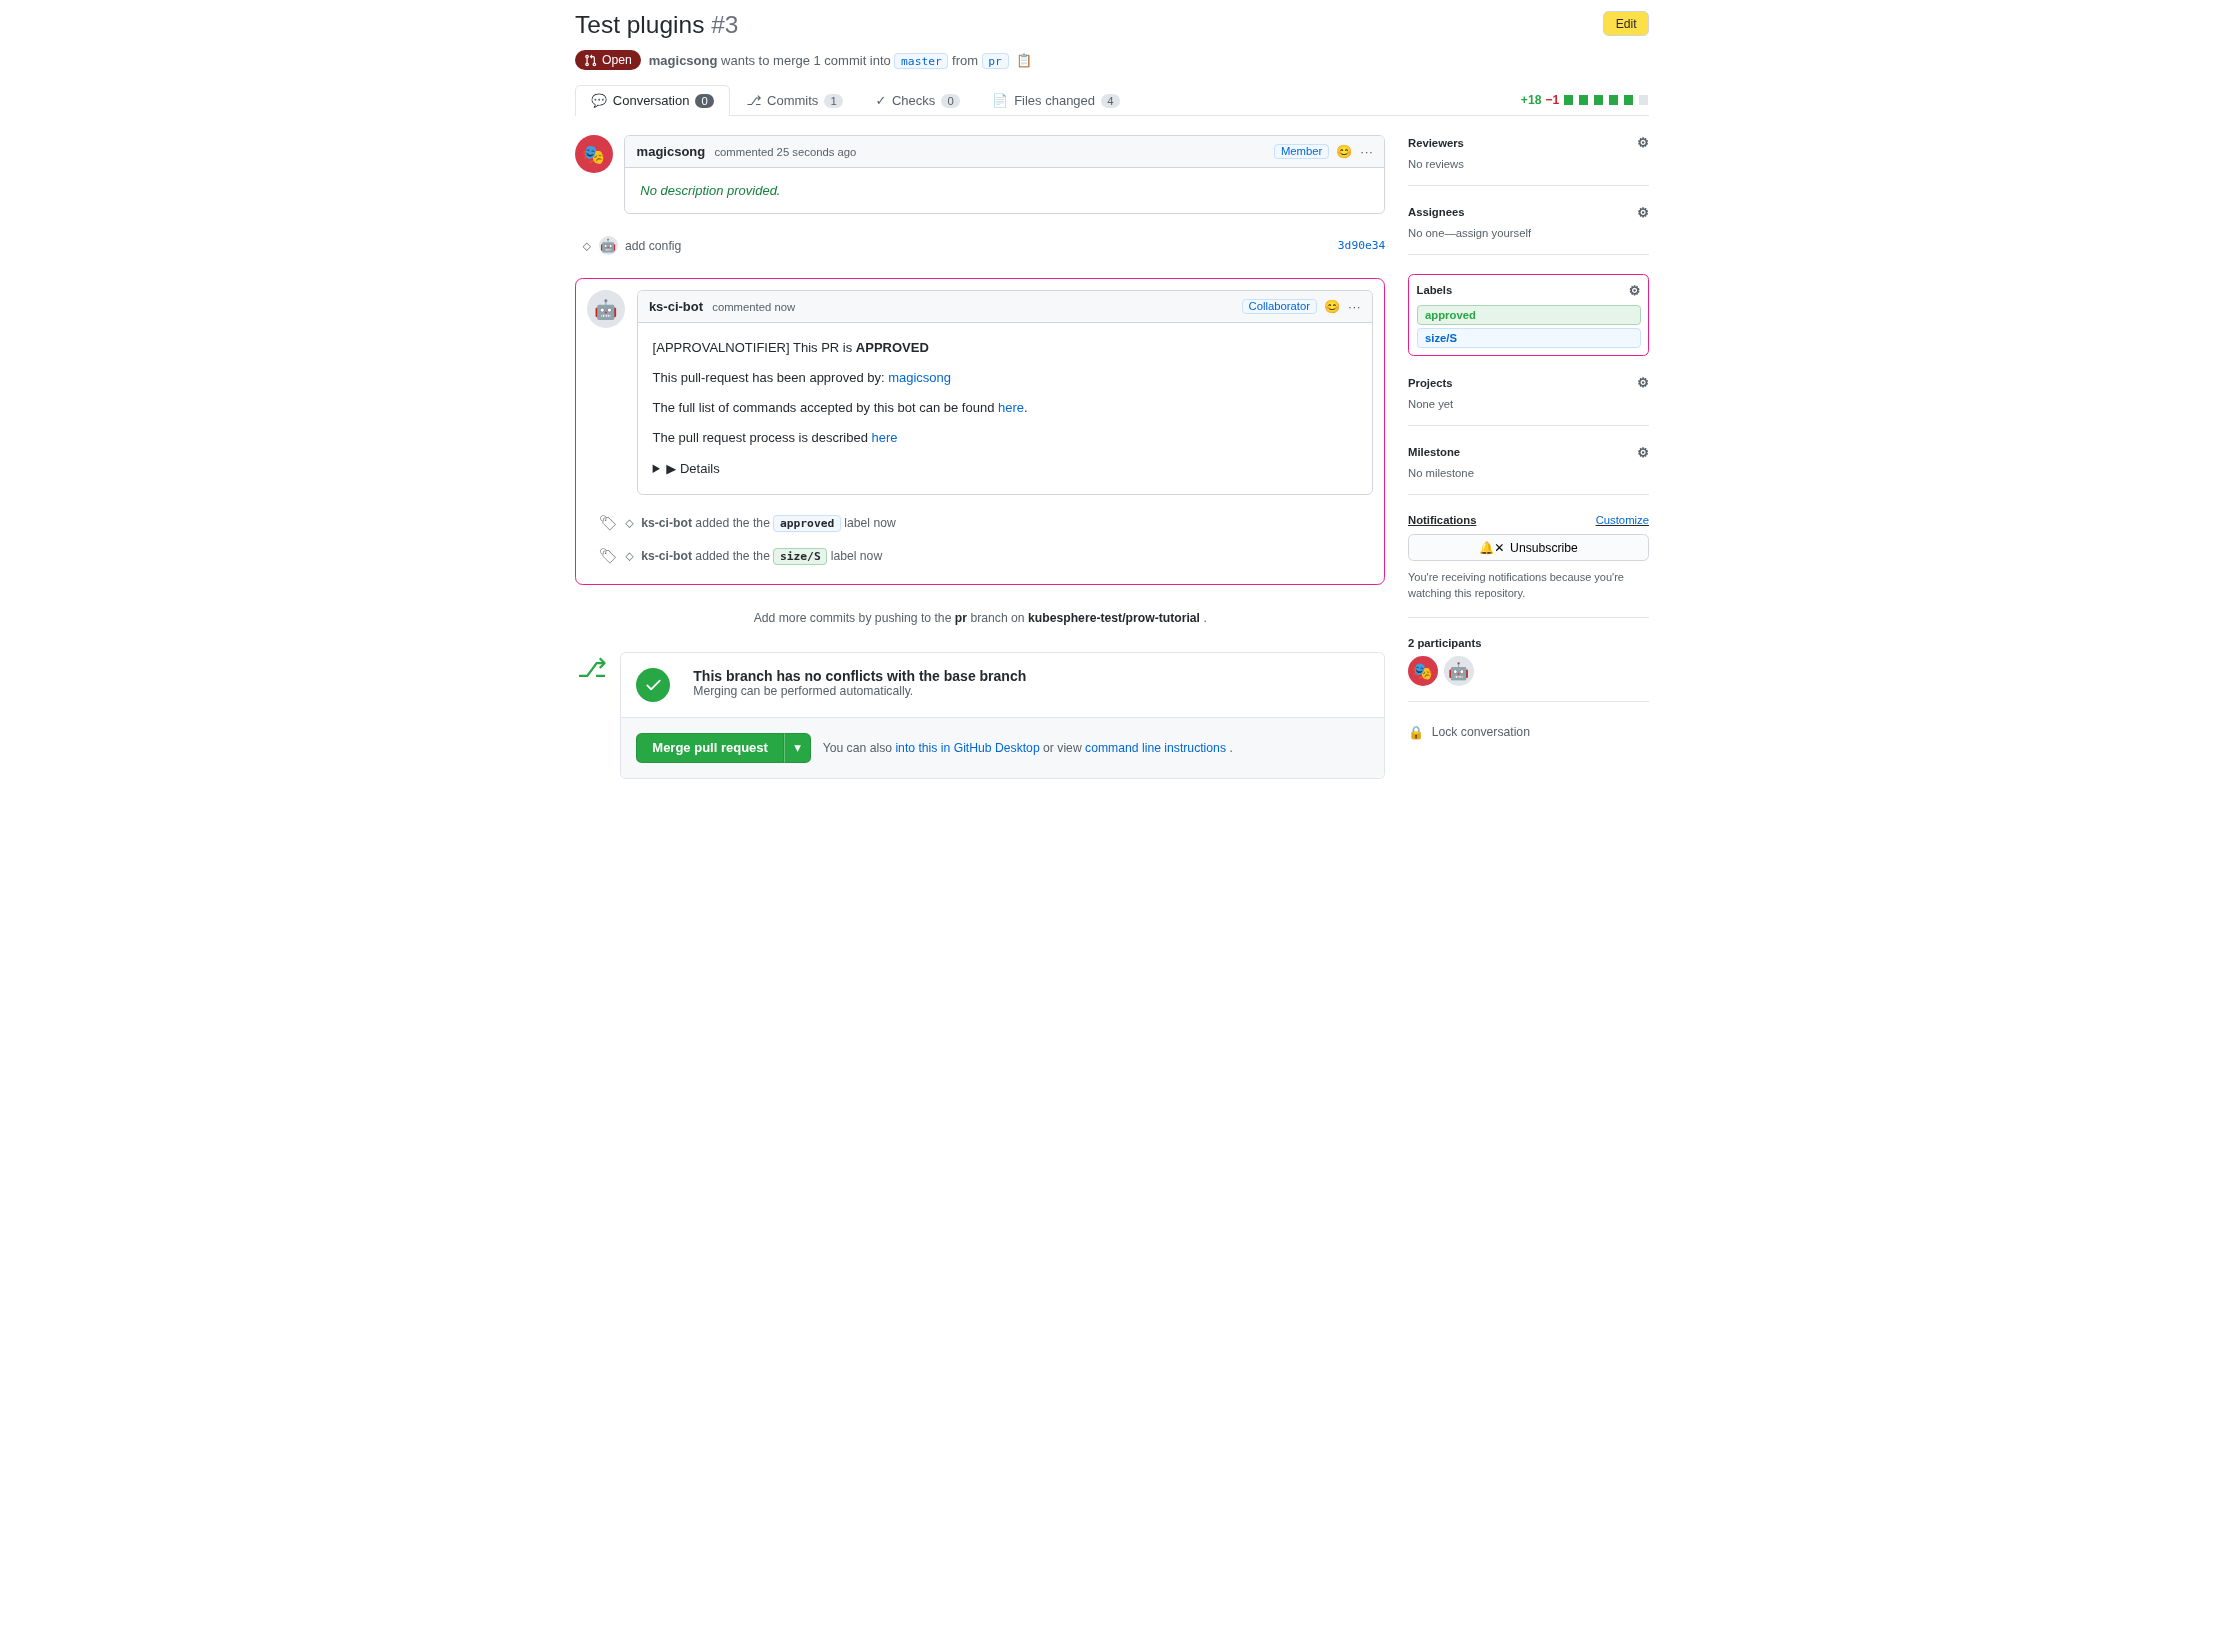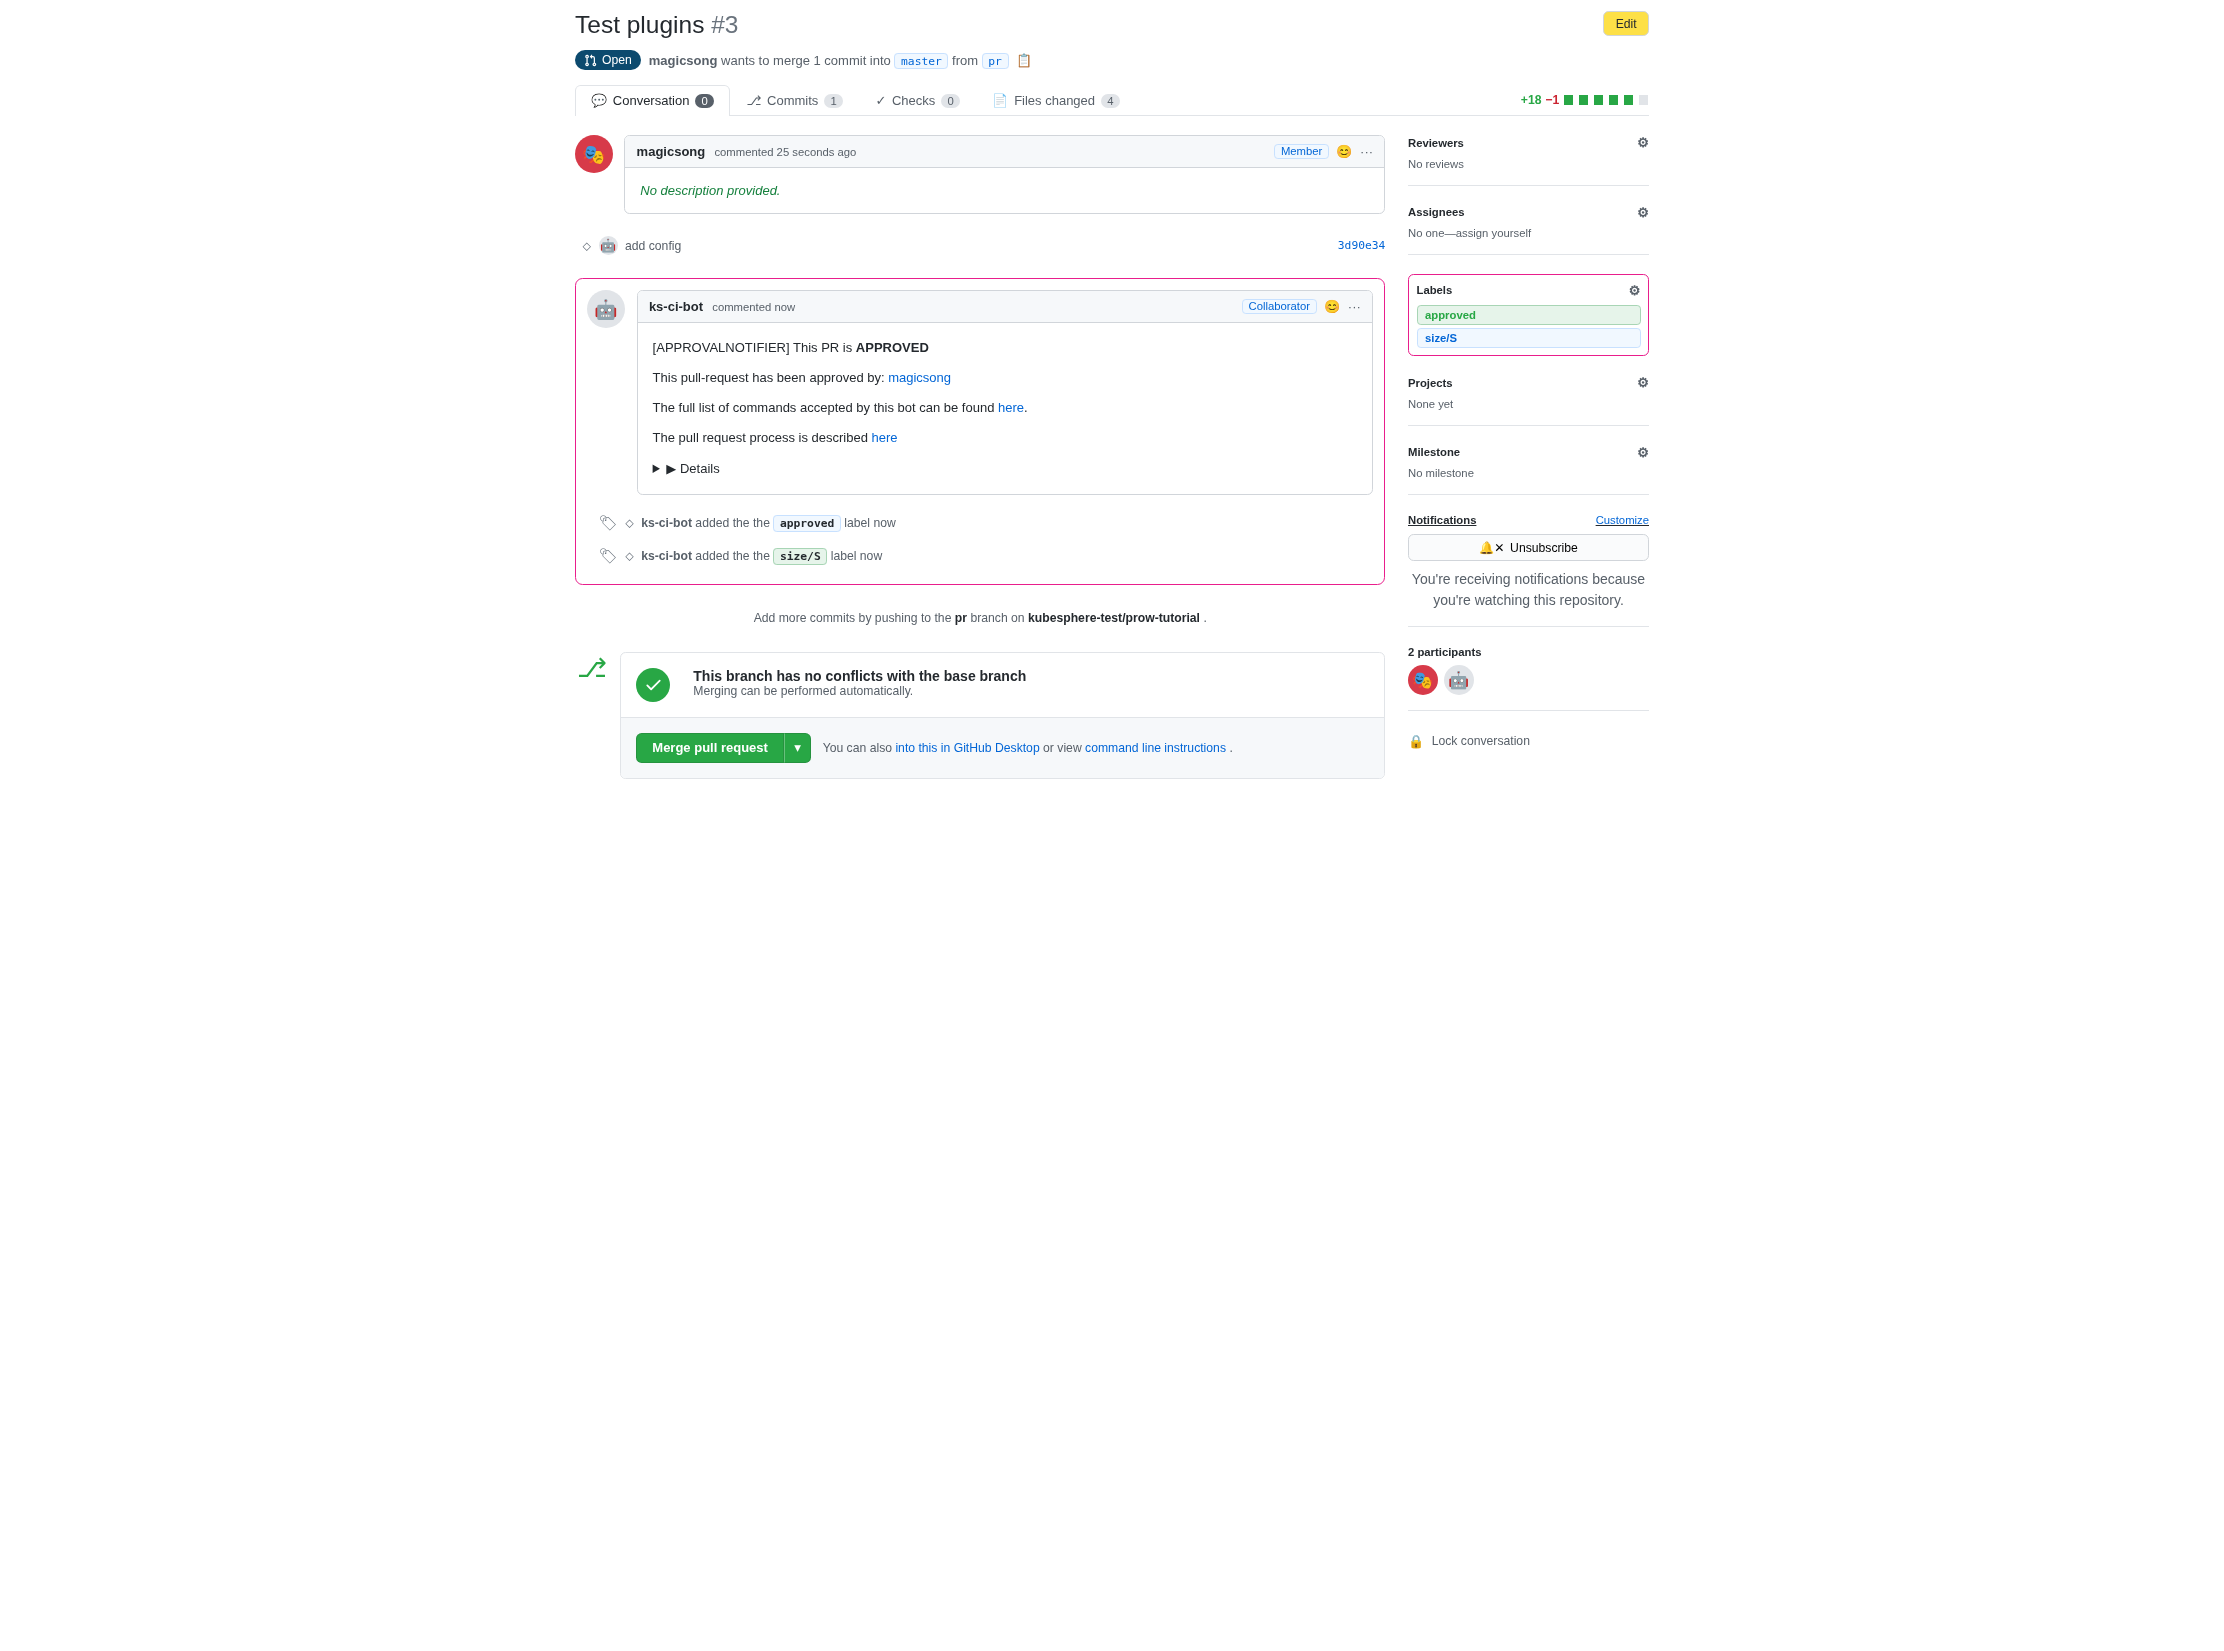--- a/index.html
+++ b/index.html
@@ -3,21 +3,21 @@
   <meta charset="utf-8">
   <style>
     * { box-sizing: border-box; margin: 0; padding: 0; }
     body { font-family: -apple-system, BlinkMacSystemFont, "Segoe UI", Helvetica, Arial, sans-serif; font-size: 13px; color: #24292e; background: #fff; }
     .page { padding: 11px 28px; max-width: 1130px; margin: 0 auto; }
     .page-header { display: flex; align-items: flex-start; justify-content: space-between; margin-bottom: 11.3px; }
     .page-title { font-size: 24.5px; font-weight: 400; color: #24292e; }
     .page-title .pr-number { color: #6a737d; font-weight: 300; }
     .edit-btn { padding: 4.7px 11.3px; border: 0.9px solid #d1d5da; border-radius: 5.6px; background: #fde047; font-size: 12.2px; cursor: pointer; color: #24292e; }
     .pr-subtitle { display: flex; align-items: center; gap: 7.5px; margin-bottom: 15px; font-size: 13px; color: #586069; }
-    .open-badge { background: #0c4a6e; color: #fff; padding: 2.8px 9.4px; border-radius: 19px; font-size: 12.2px; display: inline-flex; align-items: center; gap: 4.7px; }
+    .open-badge { background: #7f1d1d; color: #fff; padding: 2.8px 9.4px; border-radius: 19px; font-size: 12.2px; display: inline-flex; align-items: center; gap: 4.7px; }
     .open-badge svg { width: 13px; height: 13px; fill: #fff; }
     .branch-tag { background: #f1f8ff; border: 0.9px solid #c8e1ff; border-radius: 3.8px; padding: 0.9px 5.6px; font-size: 11.3px; color: #0366d6; font-family: monospace; }
     .tabs { display: flex; border-bottom: 0.9px solid #e1e4e8; margin-bottom: 19px; gap: 0; }
     .tab { padding: 7.5px 15px; cursor: pointer; font-size: 13px; color: #586069; border: 0.9px solid transparent; border-bottom: none; border-radius: 5.6px 5.6px 0 0; display: flex; align-items: center; gap: 5.6px; text-decoration: none; background: none; margin-bottom: -0.9px; }
     .tab.active { background: #fff; border-color: #e1e4e8; color: #24292e; border-bottom-color: #fff; }
     .tab .badge { background: #e1e4e8; border-radius: 19px; padding: 0.9px 6.6px; font-size: 11.3px; color: #586069; }
     .tab.active .badge { background: #586069; color: #fff; }
     .diff-stats { margin-left: auto; display: flex; align-items: center; gap: 3.8px; font-size: 12.2px; padding: 7.5px 0; }
     .diff-add { color: #28a745; font-weight: 600; }
     .diff-del { color: #cb2431; font-weight: 600; }
@@ -66,21 +66,21 @@
     .sidebar-title { font-size: 11.3px; font-weight: 600; color: #24292e; margin-bottom: 7.5px; display: flex; align-items: center; justify-content: space-between; }
     .sidebar-value { font-size: 11.3px; color: #586069; }
     .gear-icon { color: #586069; cursor: pointer; font-size: 13px; }
     .label-list { display: flex; flex-direction: column; gap: 3.8px; }
     .label-item { border-radius: 3.8px; padding: 2.8px 7.5px; font-size: 11.3px; font-weight: 600; }
     .label-approved { background: #e6f4ea; color: #28a745; border: 0.9px solid #a8d5b5; }
     .label-size { background: #f1f8ff; color: #0366d6; border: 0.9px solid #c8e1ff; }
     .highlighted-labels { border: 1.9px solid #e91e8c; border-radius: 5.6px; padding: 7.5px; }
     .notifications-row { display: flex; align-items: center; justify-content: space-between; margin-bottom: 7.5px; text-decoration: underline; }
     .unsubscribe-btn { width: 100%; background: #fafbfc; border: 0.9px solid #d1d5da; border-radius: 5.6px; padding: 5.6px 11.3px; font-size: 12.2px; cursor: pointer; display: flex; align-items: center; justify-content: center; gap: 5.6px; margin-bottom: 7.5px; }
-    .notifications-desc { font-size: 14px; color: #586069; line-height: 1.5; text-align: center; }
+    .notifications-desc { font-size: 11px; color: #586069; line-height: 1.5; }
     .participants-row { display: flex; gap: 5.6px; margin-top: 7.5px; }
     .participant-avatar { width: 30px; height: 30px; border-radius: 50%; overflow: hidden; display: flex; align-items: center; justify-content: center; font-size: 17px; background: #e1e4e8; }
     .lock-conversation { display: flex; align-items: center; gap: 7.5px; cursor: pointer; color: #586069; font-size: 12.2px; padding: 3.8px 0; }
     .lock-icon { font-size: 13px; }
     .customize-link { font-size: 11.3px; color: #0366d6; cursor: pointer; text-decoration: none; }
     .comment-thread-wrapper { display: flex; gap: 11.3px; margin-bottom: 0; }
     .inner-comment { border: 0.9px solid #d1d5da; border-radius: 5.6px; overflow: hidden; flex: 1; }
     .collab-badge { background: #f1f8ff; border: 0.9px solid #c8e1ff; border-radius: 3.8px; padding: 0.9px 5.6px; font-size: 11.3px; color: #0366d6; }
     .highlighted-border { border: 1.9px solid #e91e8c; border-radius: 7.5px; padding: 11.3px; margin-bottom: 15px; }
     .label-activity-icon { font-size: 15px; color: #6a737d; }

